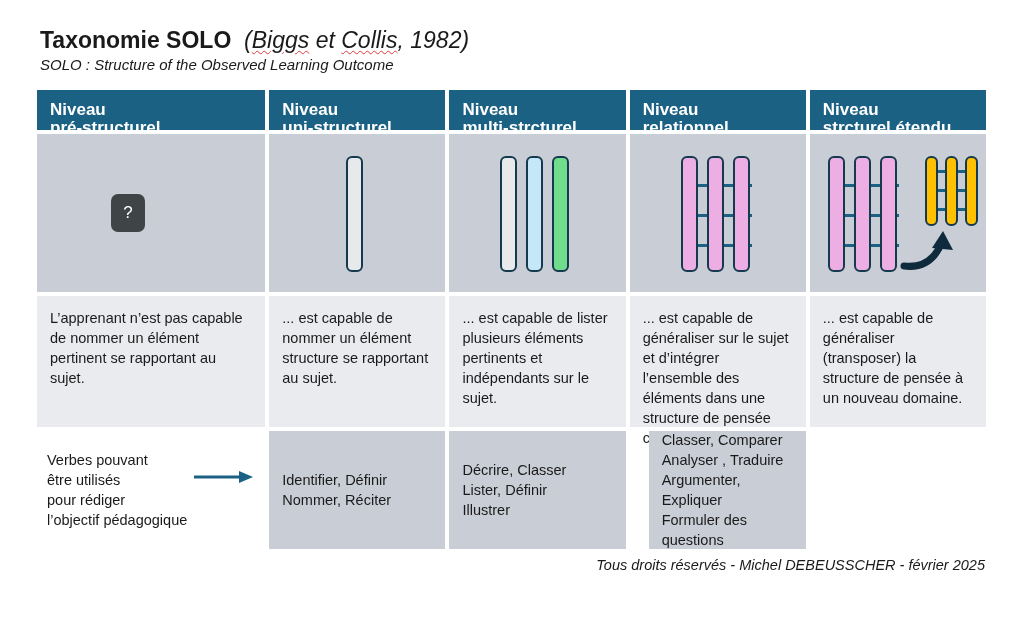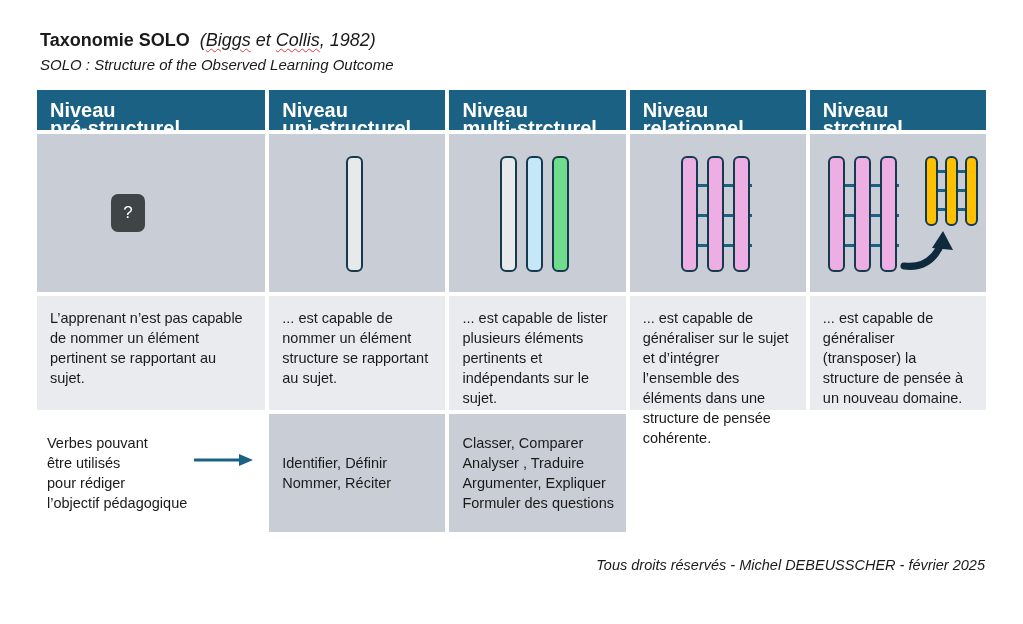--- a/index.html
+++ b/index.html
@@ -17,21 +17,21 @@
   }
 
   
   .title-block {
     position: absolute;
     left: 40px;
     top: 28px;
     width: 700px;
   }
   .title-line1 {
-    font-size: 18px;
+    font-size: 23px;
     line-height: 24px;
     white-space: nowrap;
   }
   .title-main {
     font-weight: bold;
   }
   .title-cite {
     font-style: italic;
     font-weight: normal;
   }
@@ -59,42 +59,42 @@
     display: grid;
     grid-template-columns: repeat(5, 1fr);
     column-gap: 4px;
     row-gap: 4px;
   }
 
   .hdr {
     background: #1b6184;
     color: #ffffff;
     font-weight: bold;
-    font-size: 20px;
+    font-size: 17px;
     line-height: 18px;
     padding: 11px 16px 12px 13px;
     box-sizing: border-box;
     height: 40px;
   }
   .hdr .l2 { display: block; }
 
   .diagram-cell {
     background: #c9cdd5;
     height: 158px;
     position: relative;
     overflow: hidden;
   }
 
   .desc-cell {
     background: #e9ebee;
     font-size: 14.5px;
     line-height: 20px;
     padding: 12px 16px 10px 13px;
     box-sizing: border-box;
-    height: 114px;
+    height: 131px;
   }
 
   .verbs-cell {
     background: #c9cdd5;
     font-size: 14.5px;
     line-height: 20px;
     padding: 0 10px 0 13px;
     box-sizing: border-box;
     height: 118px;
     display: flex;
@@ -298,20 +298,23 @@
       <div class="legend-arrow">
         <svg width="62" height="14" viewBox="0 0 62 14">
           <line x1="1" y1="7" x2="48" y2="7" stroke="#1b6184" stroke-width="3"></line>
           <path d="M46 1 L 60 7 L 46 13 Z" fill="#1b6184"></path>
         </svg>
       </div>
     </div>
   </div>
   <div class="verbs-cell" style="white-space:pre-line;">Identifier, Définir
 Nommer, Réciter</div>
-  <div class="verbs-cell" style="white-space:pre-line;">Classer, Comparer
+  <div class="verbs-cell" style="white-space:pre-line;">Décrire, Classer
+Lister, Définir
+Illustrer</div>
+  <div class="verbs-cell" style="white-space:pre-line;margin-left:19px;">Classer, Comparer
 Analyser , Traduire
 Argumenter, Expliquer
 Formuler des questions</div>
 
 </div>
 
 <div class="footer">Tous droits réservés - Michel DEBEUSSCHER - février 2025</div>
 
 </body></html>

